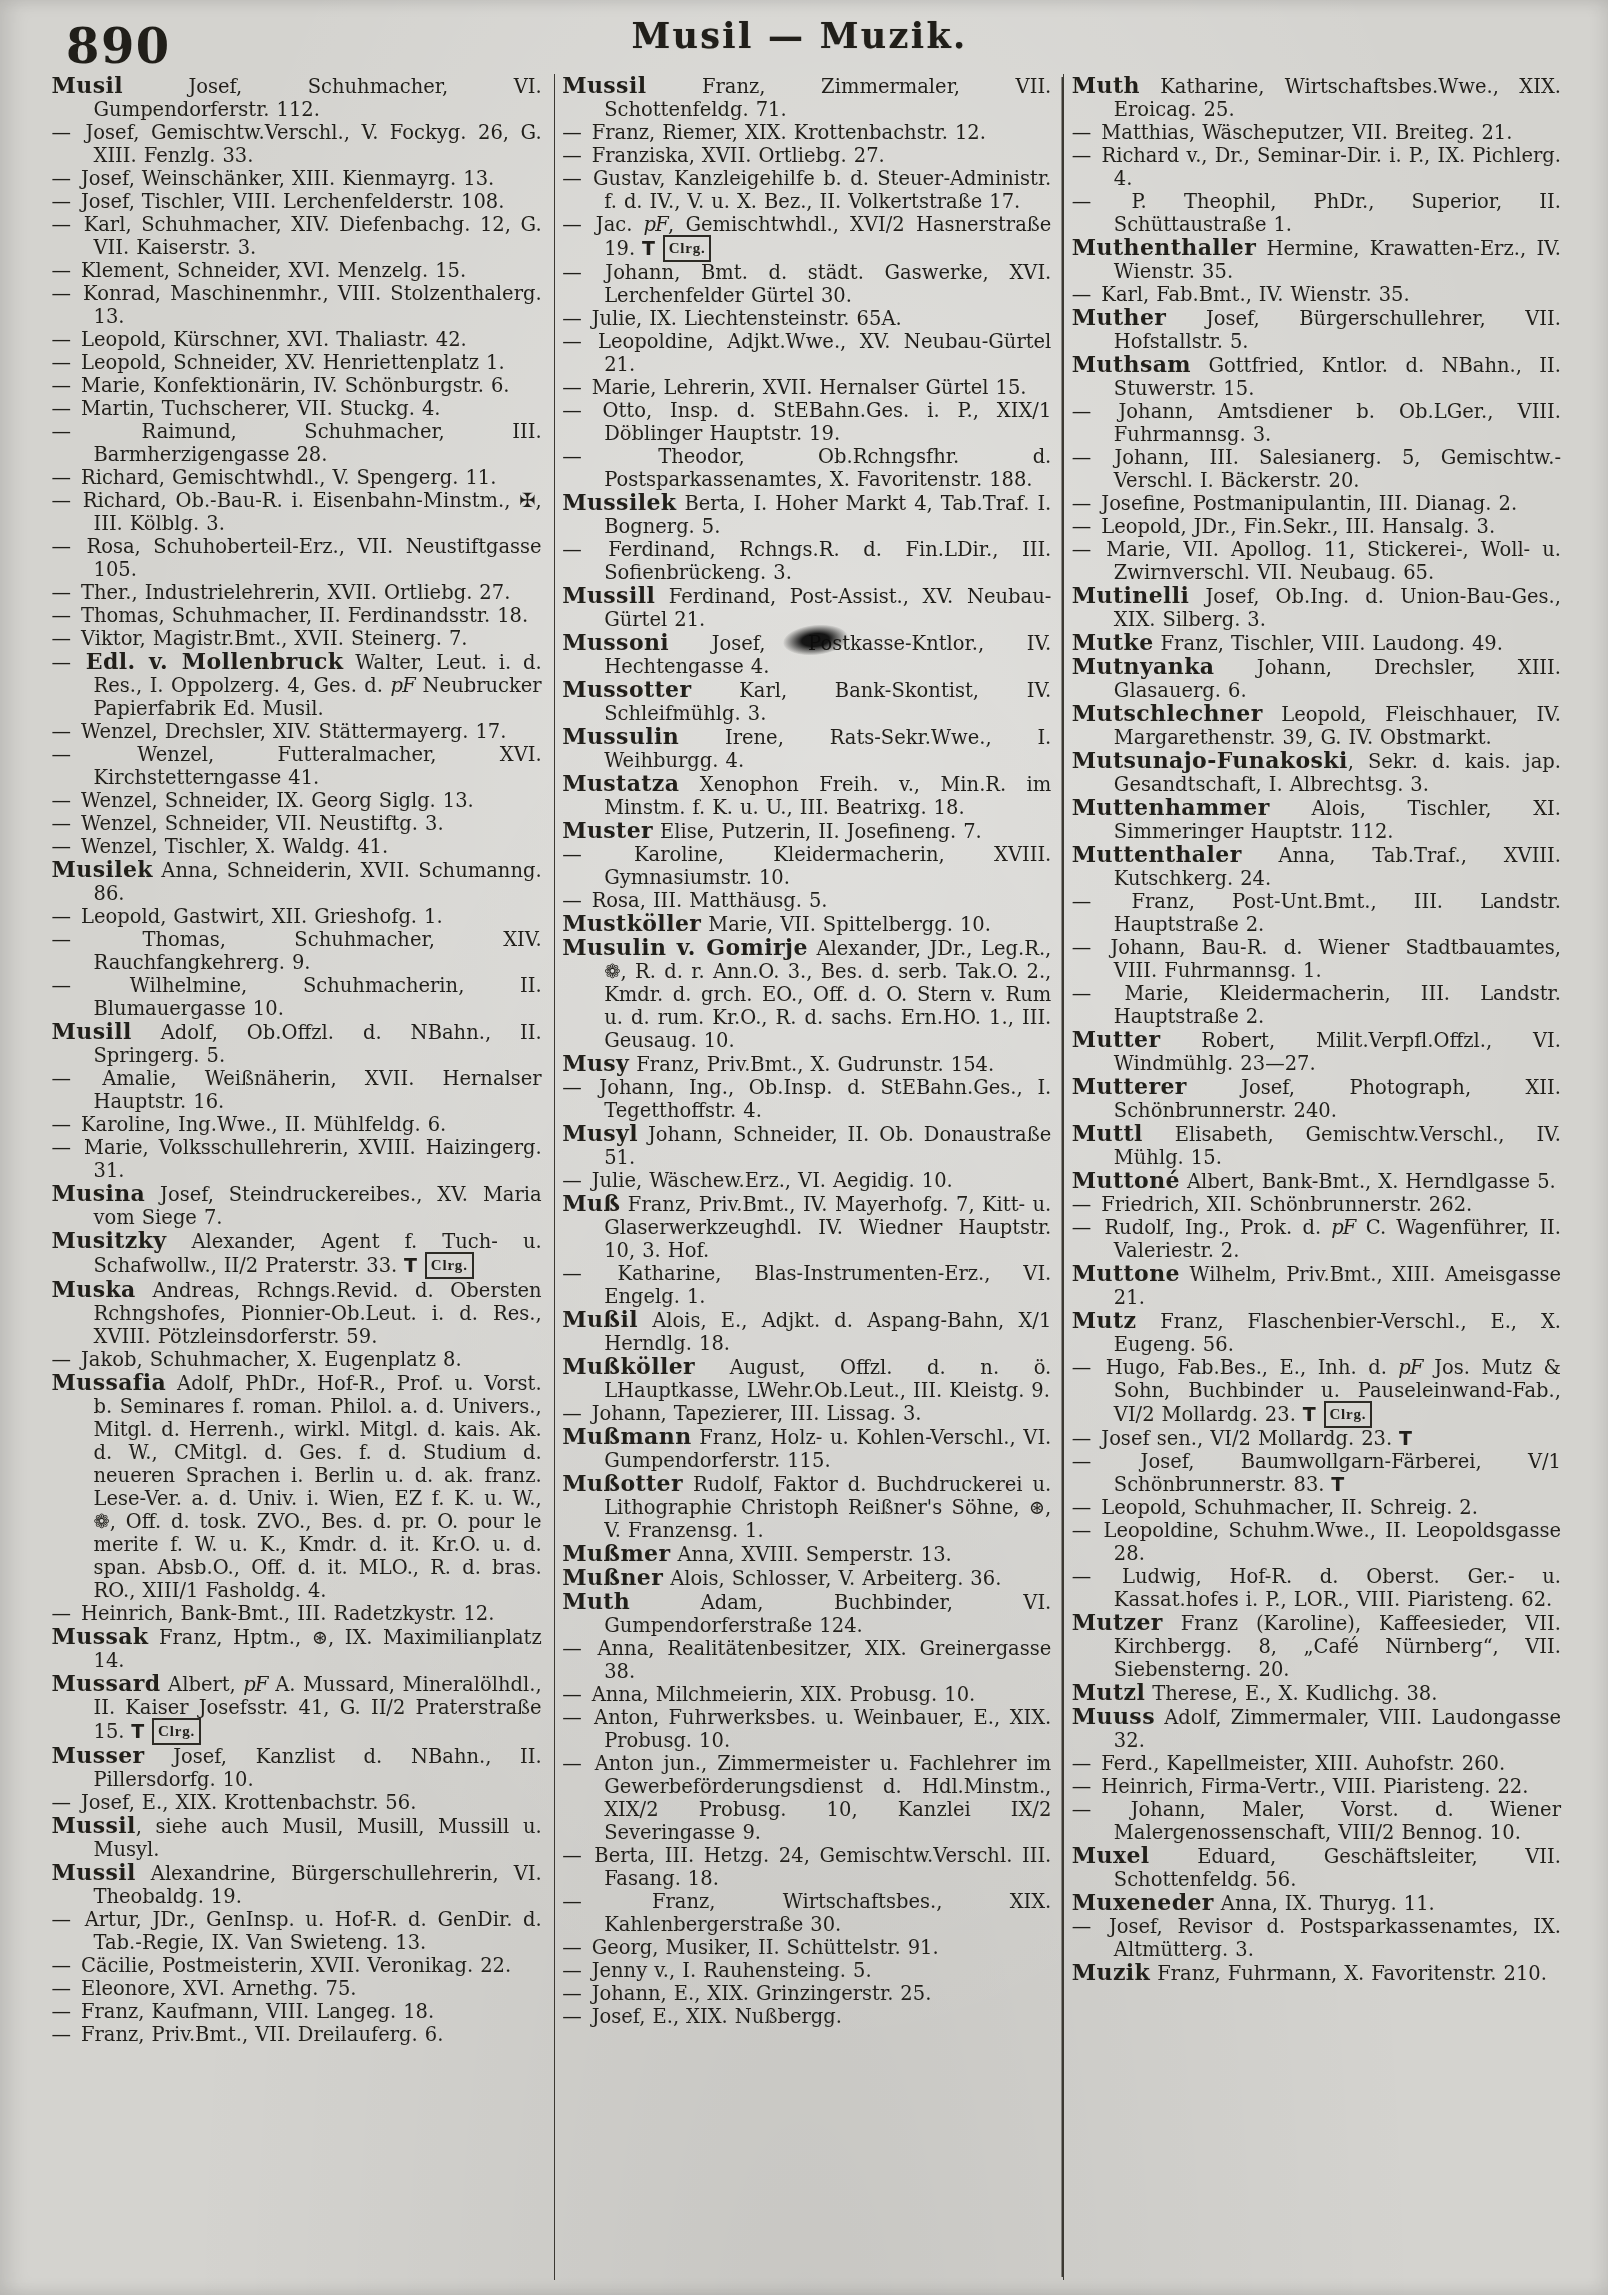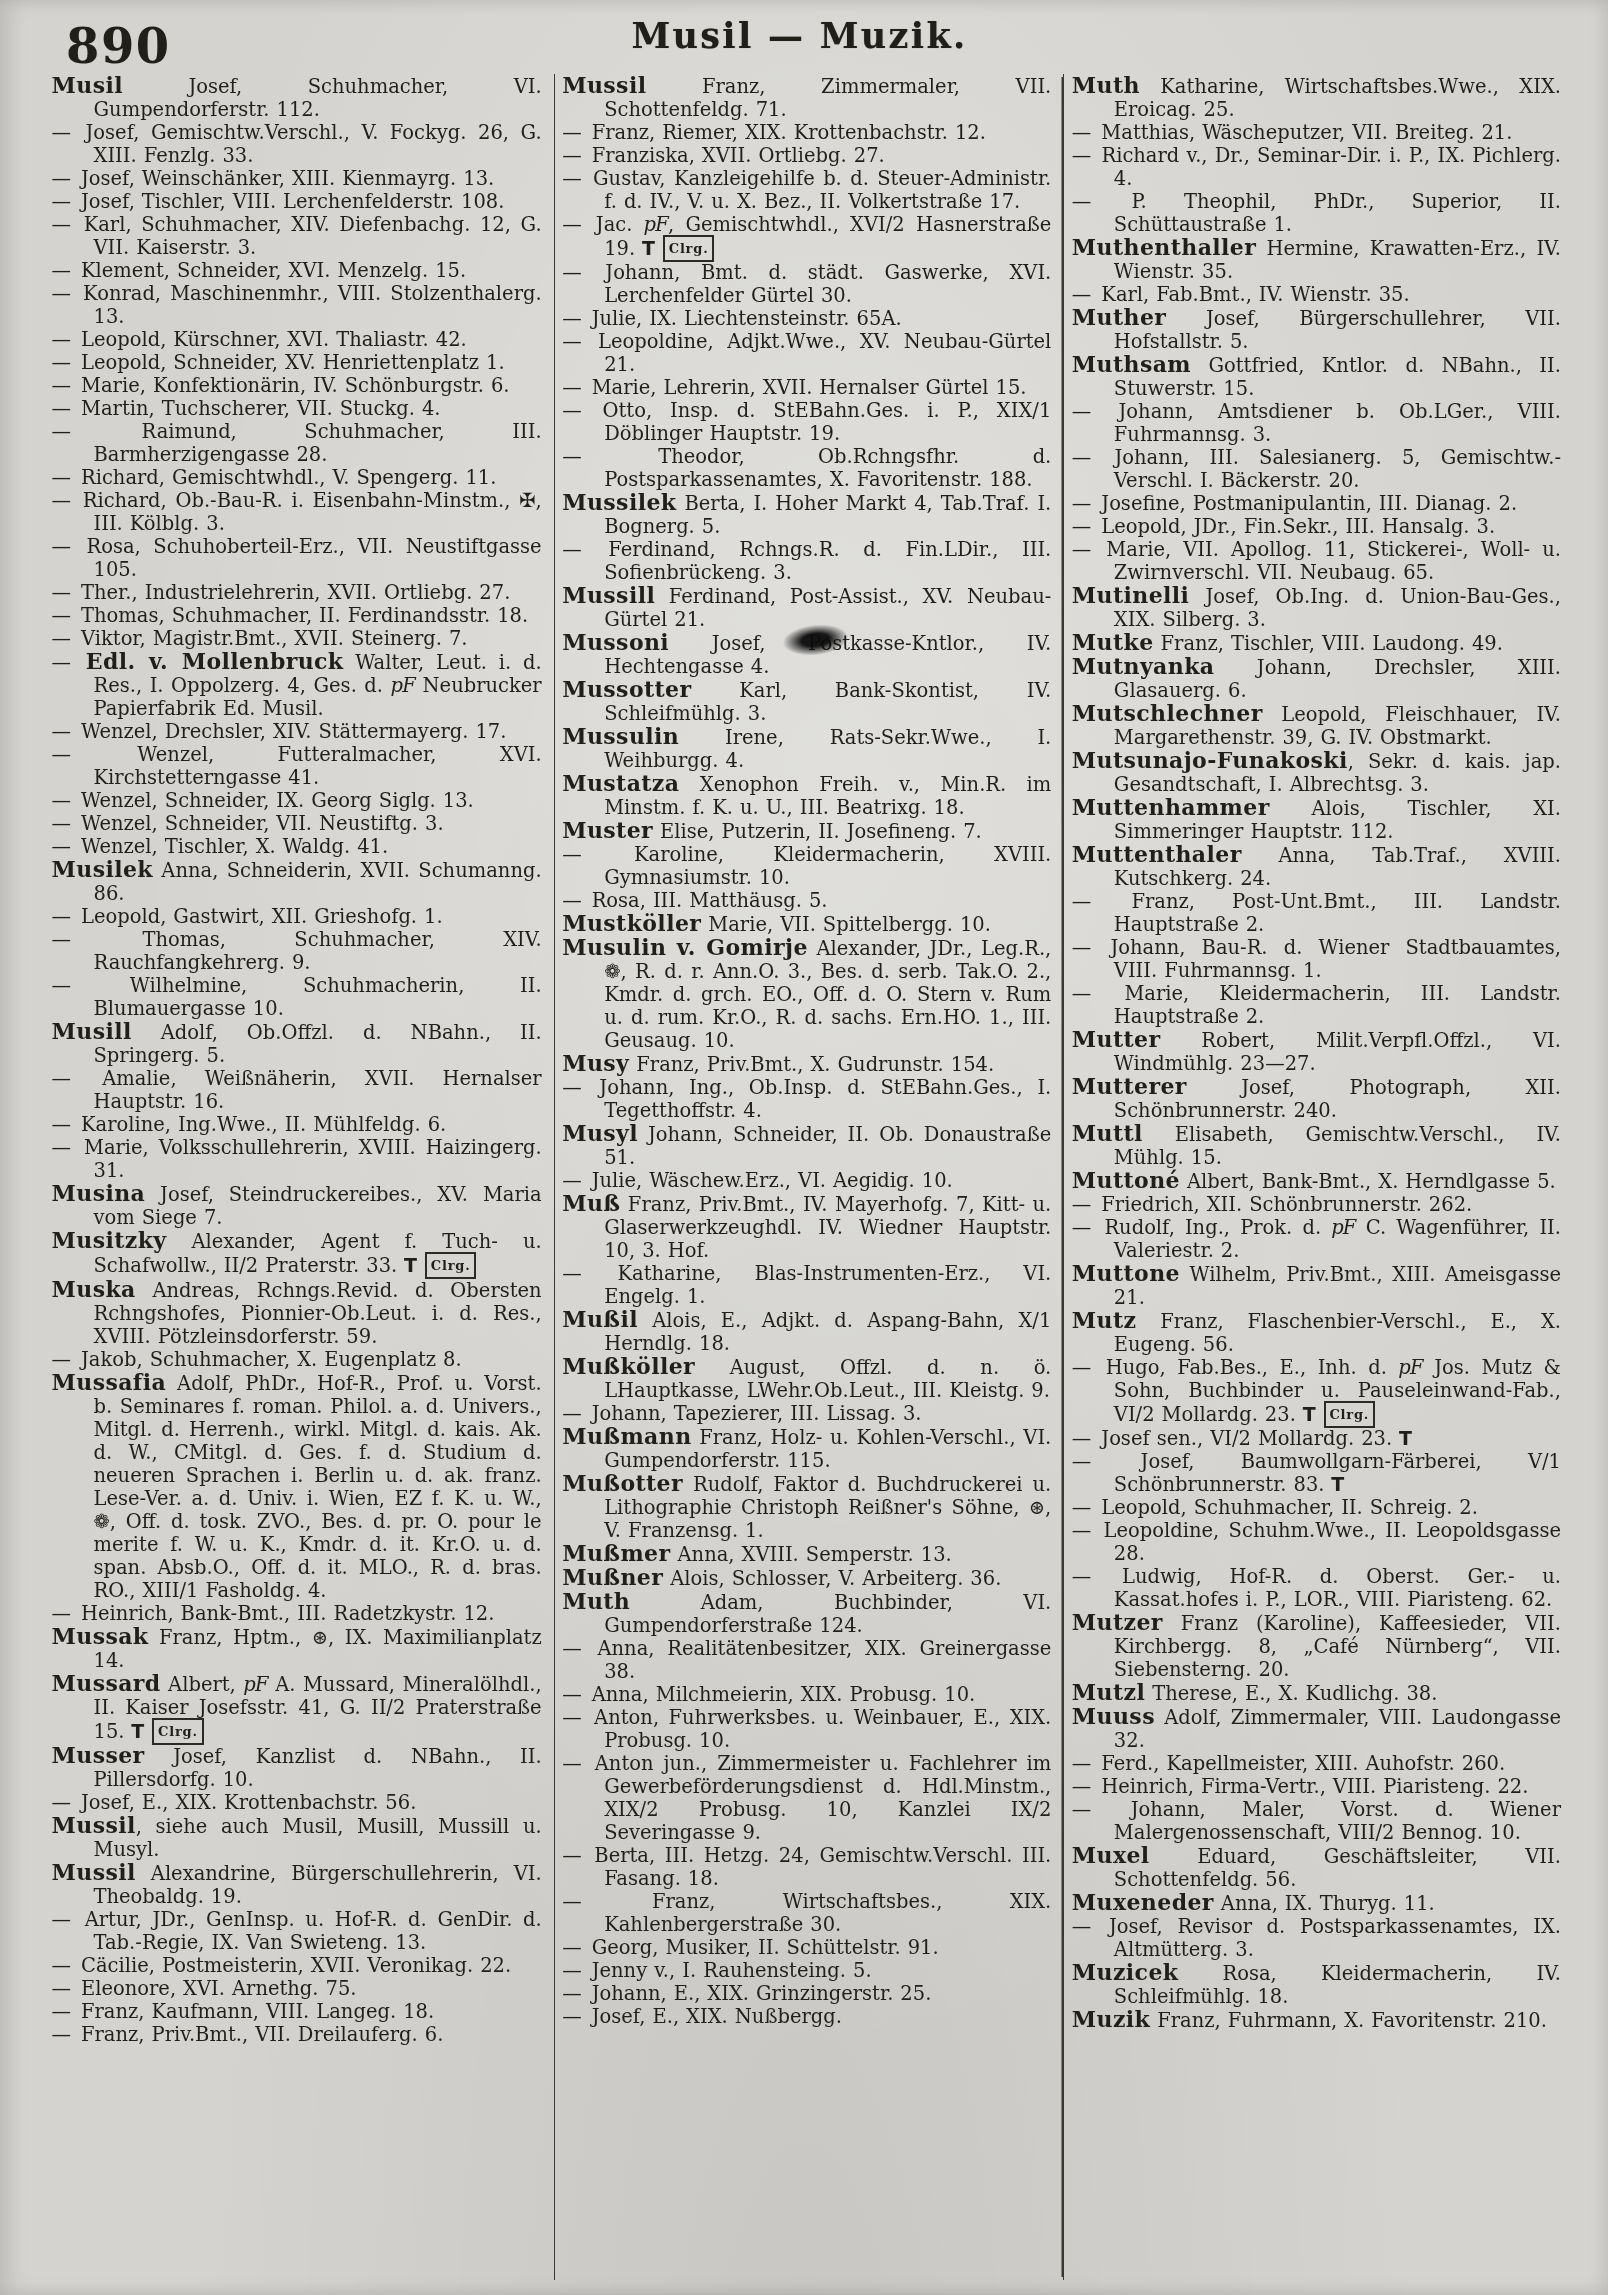--- a/index.html
+++ b/index.html
@@ -51,24 +51,25 @@
   .dash{letter-spacing:1.5px;}
   .firm{font-weight:normal;font-style:italic;letter-spacing:-0.8px;}
   .phone{
     font-family:"DejaVu Sans", sans-serif;
     font-weight:bold;font-size:19px;
     padding-left:6.8px;
   }
   .clrg{
     display:inline-block;
     border:1.5px solid #2c2a24;outline:0.8px solid #2c2a24;outline-offset:0.8px;
-    font-size:13px;font-weight:bold;letter-spacing:0.8px;
+    font-size:15px;font-weight:bold;letter-spacing:0.8px;
     padding:0 3.8px;margin-left:9px;
     vertical-align:1.5px;
     text-indent:0;
+    font-family:Liberation Serif, serif;
   }
   .smudge{
     position:absolute;left:783px;top:625px;width:65px;height:30px;
     background:radial-gradient(ellipse at 50% 50%, rgba(10,10,10,0.95) 30%, rgba(10,10,10,0.0) 72%);
     border-radius:50%;
     transform:rotate(-6deg);
   }
 </style>
 </head>
 <body>
@@ -217,19 +218,18 @@
         <p class="entry"><span class="dash">— </span>Ludwig, Hof-R. d. Oberst. Ger.- u. Kassat.hofes i. P., LOR., VIII. Piaristeng. 62.</p>
         <p class="entry"><span class="lead">Mutzer</span> Franz (Karoline), Kaffeesieder, VII. Kirchbergg. 8, „Café Nürnberg“, VII. Siebensterng. 20.</p>
         <p class="entry"><span class="lead">Mutzl</span> Therese, E., X. Kudlichg. 38.</p>
         <p class="entry"><span class="lead">Muuss</span> Adolf, Zimmermaler, VIII. Laudongasse 32.</p>
         <p class="entry"><span class="dash">— </span>Ferd., Kapellmeister, XIII. Auhofstr. 260.</p>
         <p class="entry"><span class="dash">— </span>Heinrich, Firma-Vertr., VIII. Piaristeng. 22.</p>
         <p class="entry"><span class="dash">— </span>Johann, Maler, Vorst. d. Wiener Malergenossenschaft, VIII/2 Bennog. 10.</p>
         <p class="entry"><span class="lead">Muxel</span> Eduard, Geschäftsleiter, VII. Schottenfeldg. 56.</p>
         <p class="entry"><span class="lead">Muxeneder</span> Anna, IX. Thuryg. 11.</p>
         <p class="entry"><span class="dash">— </span>Josef, Revisor d. Postsparkassenamtes, IX. Altmütterg. 3.</p>
-        <p class="entry"><span class="lead">Muzicek</span> Rosa, Kleidermacherin, IV. Schleifmühlg. 18.</p>
         <p class="entry"><span class="lead">Muzik</span> Franz, Fuhrmann, X. Favoritenstr. 210.</p>
       </div>
   </div>
   <div class="smudge"></div>
 </div>
 
 
 </body></html>

